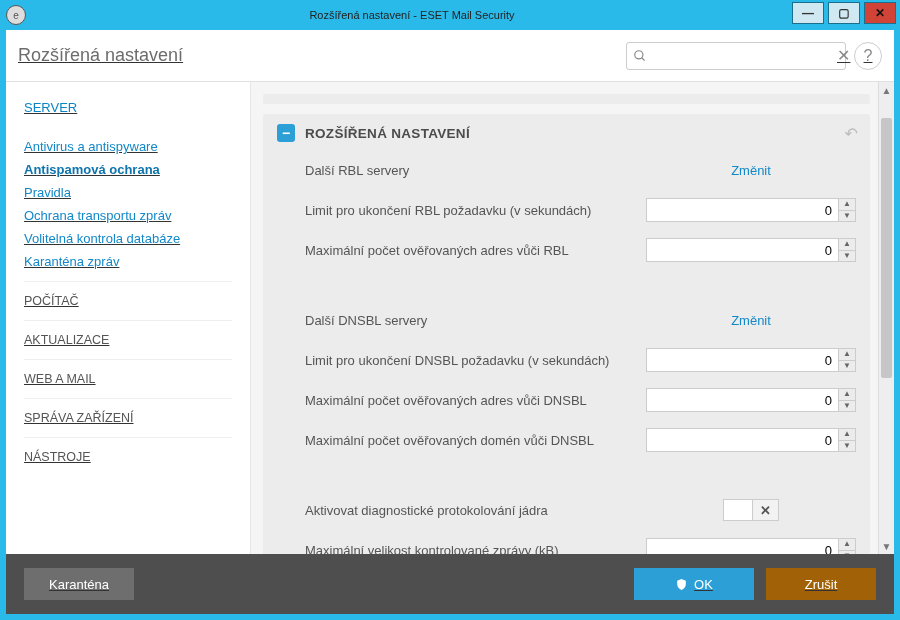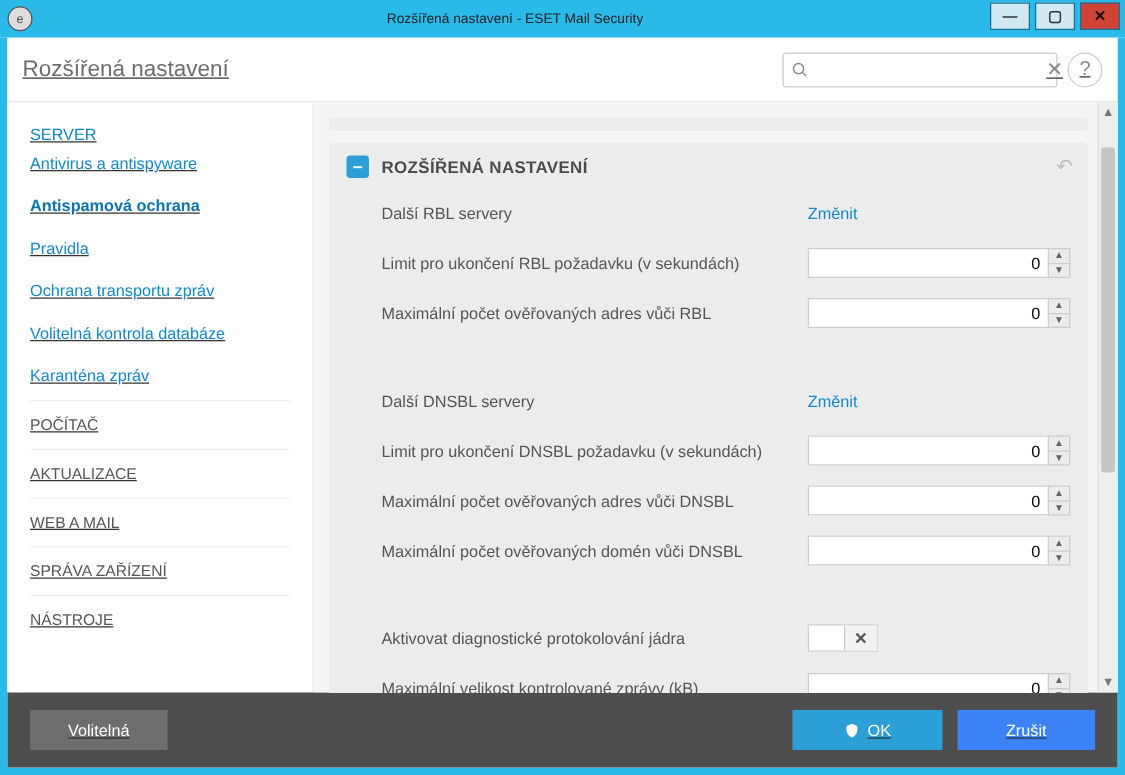--- a/index.html
+++ b/index.html
@@ -23,58 +23,58 @@
     .headerbar .search input { flex:1; border:none; outline:none; font-size:13px; padding:0 6px;}
     .headerbar .search .clear { color:#888; font-size:16px; cursor:pointer; padding:0 2px;}
     .headerbar .help { width:28px; height:28px; border:1px solid #ccc; border-radius:50%; display:flex; align-items:center; justify-content:center; color:#888; font-size:16px; cursor:pointer; background:#fff;}
     
     .body { flex:1; display:flex; overflow:hidden; background:#fafafa;}
     
     .sidebar { width: 245px; background:#fff; border-right:1px solid #e6e6e6; padding-top:12px; overflow-y:auto;}
     .sidebar .section { padding: 0 18px; }
     .sidebar .section-title { color:#0b84c6; font-size:13px; padding:6px 0 8px; cursor:pointer;}
     .sidebar .section-title.plain { color:#555; text-transform:uppercase; padding:12px 0; border-top:1px solid #eee; cursor:pointer; font-size:12.5px;}
-    .sidebar .sub { padding-left:0px; display:flex; flex-direction:column; gap:19px; margin-bottom:12px;}
+    .sidebar .sub { padding-left:0px; display:flex; flex-direction:column; gap:8px; margin-bottom:12px;margin-top:16px;}
     .sidebar .sub a { color:#1288c8; text-decoration:none; font-size:13px; cursor:pointer;}
     .sidebar .sub a.active { font-weight:700; color:#0d74ad;}
     
     .main { flex:1; position:relative; overflow:hidden; background:#f5f5f5;}
     .main-scroll { position:absolute; inset:0 16px 0 0; overflow-y:auto; padding:12px 8px 12px 12px;}
     .scrollbar { position:absolute; right:0; top:0; bottom:0; width:16px; background:#eee; border-left:1px solid #ddd;}
     .scrollbar .thumb { position:absolute; left:2px; right:2px; top:36px; height:260px; background:#c6c6c6; border-radius:2px; }
     .scrollbar .arrow { position:absolute; left:0; right:0; height:16px; display:flex; align-items:center; justify-content:center; color:#777; font-size:10px; cursor:pointer;}
     .scrollbar .arrow.up{ top:0;} .scrollbar .arrow.down{ bottom:0;}
     
     .panel { background:#ececec; border-radius:2px; margin-bottom:14px; padding: 0; }
     .panel .panel-head { display:flex; align-items:center; padding:10px 14px; gap:10px; position:relative;}
     .panel .panel-head .toggle { width:18px; height:18px; background:#2c9fd6; color:#fff; border-radius:3px; display:flex; align-items:center; justify-content:center; font-weight:bold; font-size:14px; flex:none; cursor:pointer;}
     .panel .panel-head .pname { font-weight:700; font-size:13.5px; color:#4c4c4c; letter-spacing:.3px;}
     .panel .panel-head .revert { position:absolute; right:12px; color:#bdbdbd; font-size:16px; cursor:pointer;}
     .panel .panel-body { padding: 4px 14px 14px 42px; display:flex; flex-direction:column; gap:12px;}
     .row { display:flex; align-items:center; min-height:28px;}
     .row .label { flex:1; color:#555; font-size:13px; padding-right:10px;}
-    .row .control { width: 210px; display:flex; justify-content:flex-start;}
+    .row .control { width: 210px; display:flex; justify-content:center;}
     .row .control.right { justify-content:flex-end;}
     .linkbtn { color:#1288c8; cursor:pointer; font-size:13px;}
     .spincell { display:flex; align-items:center; width:210px;}
     .spincell input { flex:1; height:24px; border:1px solid #ccc; border-right:none; text-align:right; padding:0 6px; font-size:13px; outline:none; background:#fff;}
     .spincell .spinbtns { width:18px; height:24px; border:1px solid #ccc; display:flex; flex-direction:column;}
     .spincell .spinbtns span { flex:1; display:flex; align-items:center; justify-content:center; font-size:8px; color:#666; cursor:pointer; line-height:1;}
     .spincell .spinbtns span:first-child{ border-bottom:1px solid #ccc;}
     .switch { width:56px; height:22px; border:1px solid #ccc; background:#fff; display:flex; align-items:center; justify-content:flex-end; cursor:pointer;}
     .switch .knob { width:26px; height:100%; background:#f2f2f2; border-left:1px solid #ccc; display:flex; align-items:center; justify-content:center; color:#555; font-size:13px; font-weight:bold;}
     .gap { height: 18px;}
     .topstrip { height:10px; background:#ececec; border-radius:2px; margin-bottom:10px;}
     
     .footer { height:60px; background:#4e4e4e; display:flex; align-items:center; padding:0 18px; gap:12px;}
     .footer .spacer { flex:1;}
     .btn { height:32px; min-width:110px; border:none; color:#fff; font-size:13px; cursor:pointer; display:flex; align-items:center; justify-content:center; gap:6px; padding: 0 18px;}
     .btn.std { background:#6e6e6e;}
     .btn.ok { background:#2c9fd6; min-width:120px;}
-    .btn.cancel { background:#3b82f6;}
+    .btn.cancel { background:#a16207;}
     .btn.ok svg{ width:13px; height:13px; }
   </style>
 </head>
 <body>
 
 <div class="titlebar">
   <div class="logo">e</div>
   <div class="title">Rozšířená nastavení - ESET Mail Security</div>
   <div class="winbtns">
     <div class="winbtn min">—</div>
@@ -255,21 +255,21 @@
       </div>
       <div class="scrollbar">
         <div class="arrow up">▲</div>
         <div class="thumb"></div>
         <div class="arrow down">▼</div>
       </div>
     </div>
   </div>
 
   <div class="footer">
-    <button class="btn std">Volitelná</button>
+    <button class="btn std">Karanténa</button>
     <div class="spacer"></div>
     <button class="btn ok">
       <svg viewBox="0 0 24 24" fill="#fff">
           <path d="M12 2 L20 5 V11 C20 16 16.5 20.5 12 22 C7.5 20.5 4 16 4 11 V5 Z"></path>
         </svg>
       <span>OK</span>
     </button>
     <button class="btn cancel">Zrušit</button>
   </div>
 

